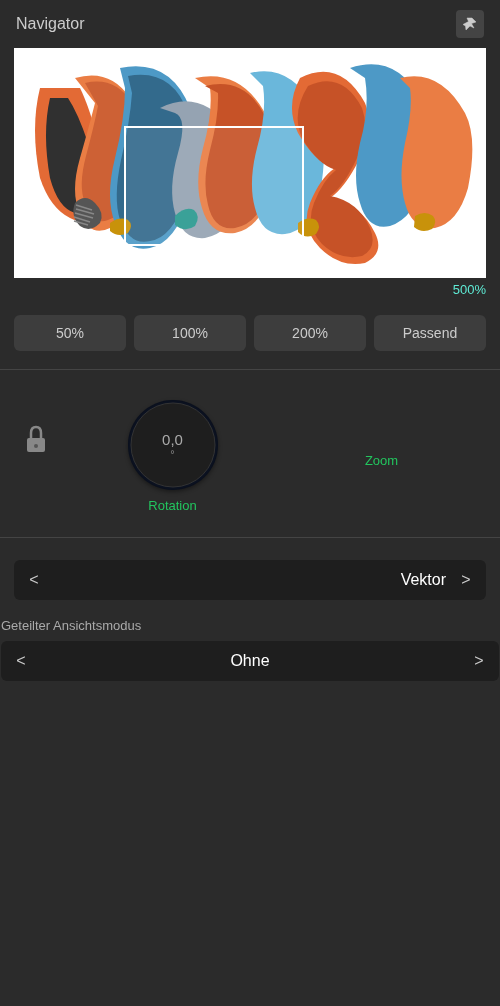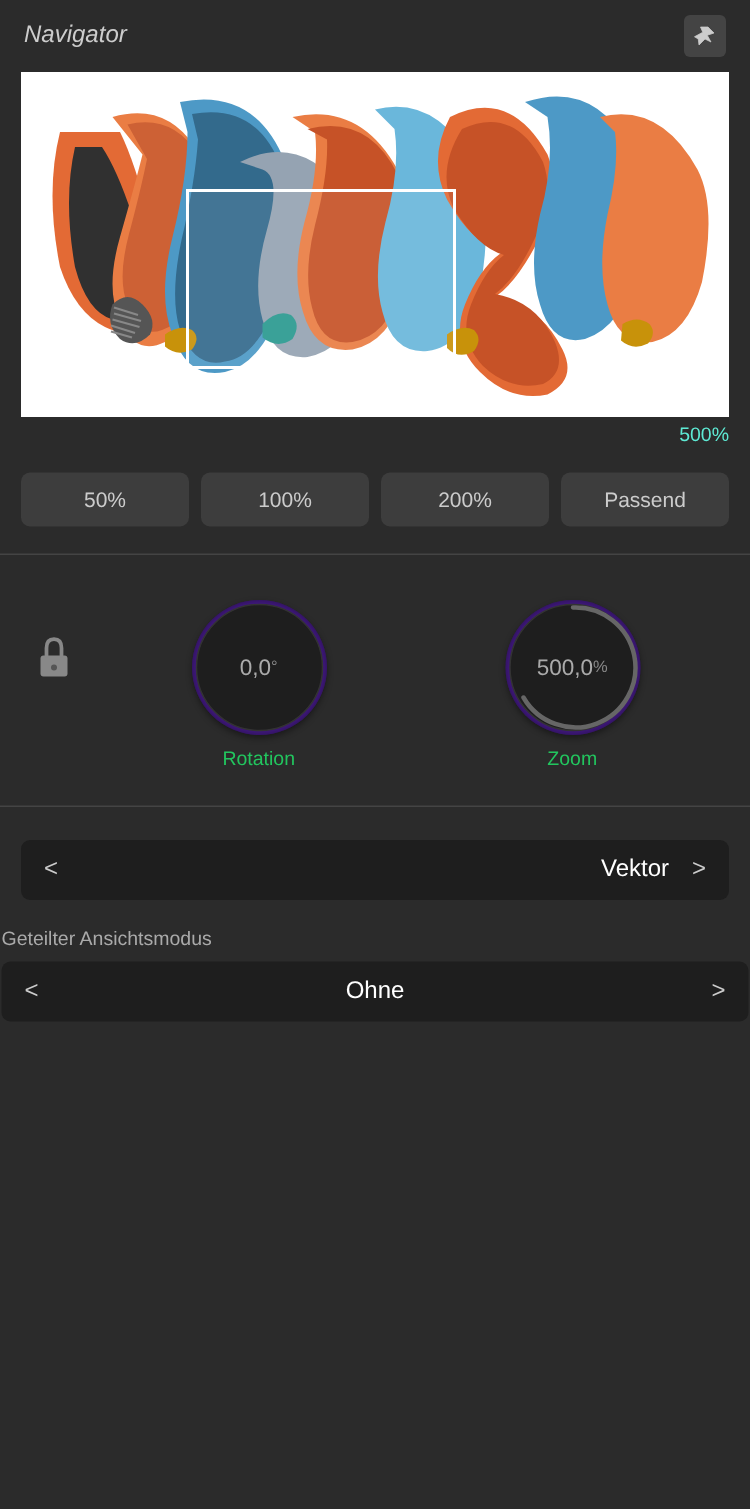--- a/index.html
+++ b/index.html
@@ -13,21 +13,20 @@
       overflow-x: hidden;
     }
 
     
     .header {
       display: flex;
       align-items: center;
       justify-content: space-between;
       padding: 10px 16px;
       background: #2b2b2b;
-      font-style: italic;
     }
     .header-title {
       font-size: 16px;
       font-weight: 500;
       color: #cccccc;
     }
     .pin-btn {
       width: 28px;
       height: 28px;
       background: #444;
@@ -123,23 +122,24 @@
       display: flex;
       flex-direction: column;
       align-items: center;
       flex: 1;
     }
 
     .knob-circle {
       width: 90px;
       height: 90px;
       border-radius: 50%;
-      background: #4c1d95;
+      background: #0f172a;
       position: relative;
       display: flex;
+      flex-direction: column;
       align-items: center;
       justify-content: center;
       box-shadow: inset 0 0 10px rgba(0,0,0,0.6), 0 2px 4px rgba(0,0,0,0.4);
     }
 
     .knob-circle svg {
       position: absolute;
       top: 0; left: 0;
       width: 100%; height: 100%;
     }
@@ -344,29 +344,20 @@
       <svg viewBox="0 0 90 90" xmlns="http://www.w3.org/2000/svg">
         <circle cx="45" cy="45" r="42" fill="#1e1e1e" stroke="#333" stroke-width="1"></circle>
       </svg>
       <span class="knob-value">0,0</span>
       <span class="knob-unit">°</span>
     </div>
     <span class="knob-label">Rotation</span>
   </div>
 
   <div class="knob-item">
-    <div class="knob-circle">
-      <svg viewBox="0 0 90 90" xmlns="http://www.w3.org/2000/svg">
-        <circle cx="45" cy="45" r="42" fill="#1e1e1e" stroke="#333" stroke-width="1"></circle>
-
-        <path d="M 45 5 A 40 40 0 1 1 12 65" stroke="#666" stroke-width="3" fill="none" stroke-linecap="round"></path>
-      </svg>
-      <span class="knob-value">500,0</span>
-      <span class="knob-unit">%</span>
-    </div>
     <span class="knob-label">Zoom</span>
   </div>
 </div>
 
 <div class="divider"></div>
 
 <div class="view-mode-section">
   <div class="view-mode-control">
     <button class="view-mode-arrow">&lt;</button>
     <span class="view-mode-value">Vektor</span>

